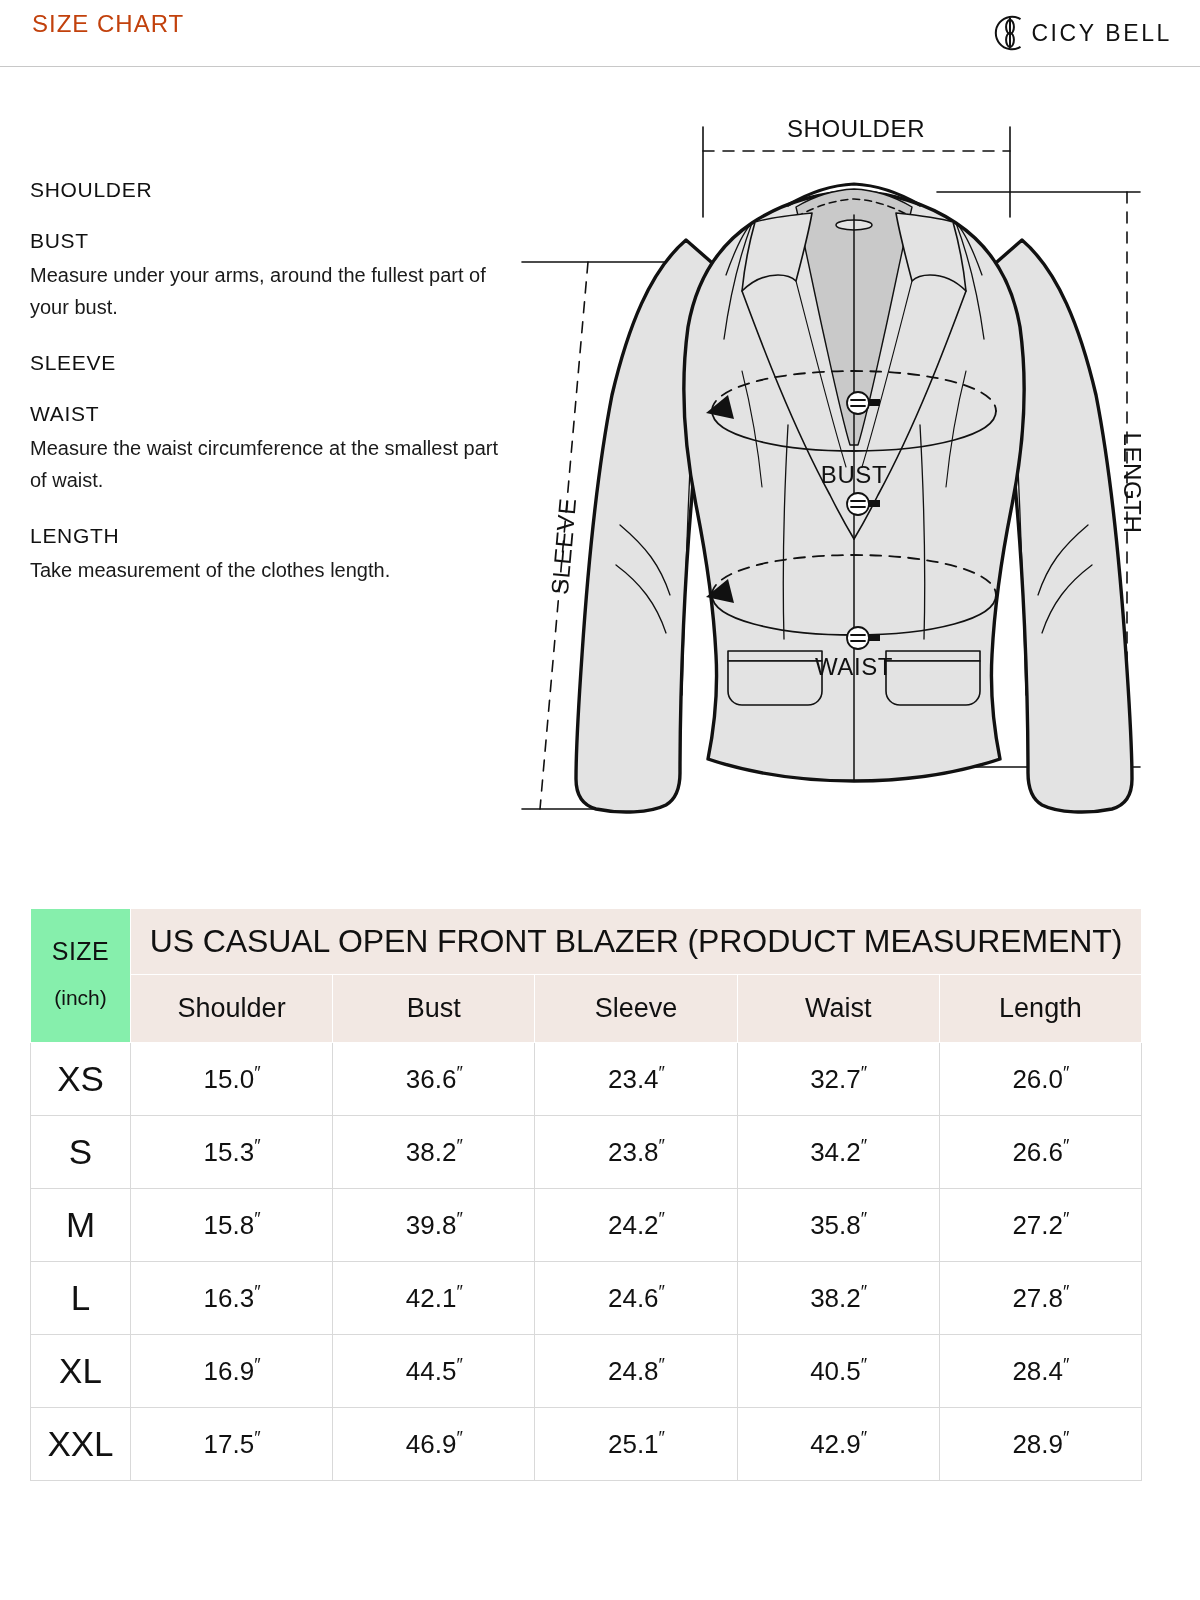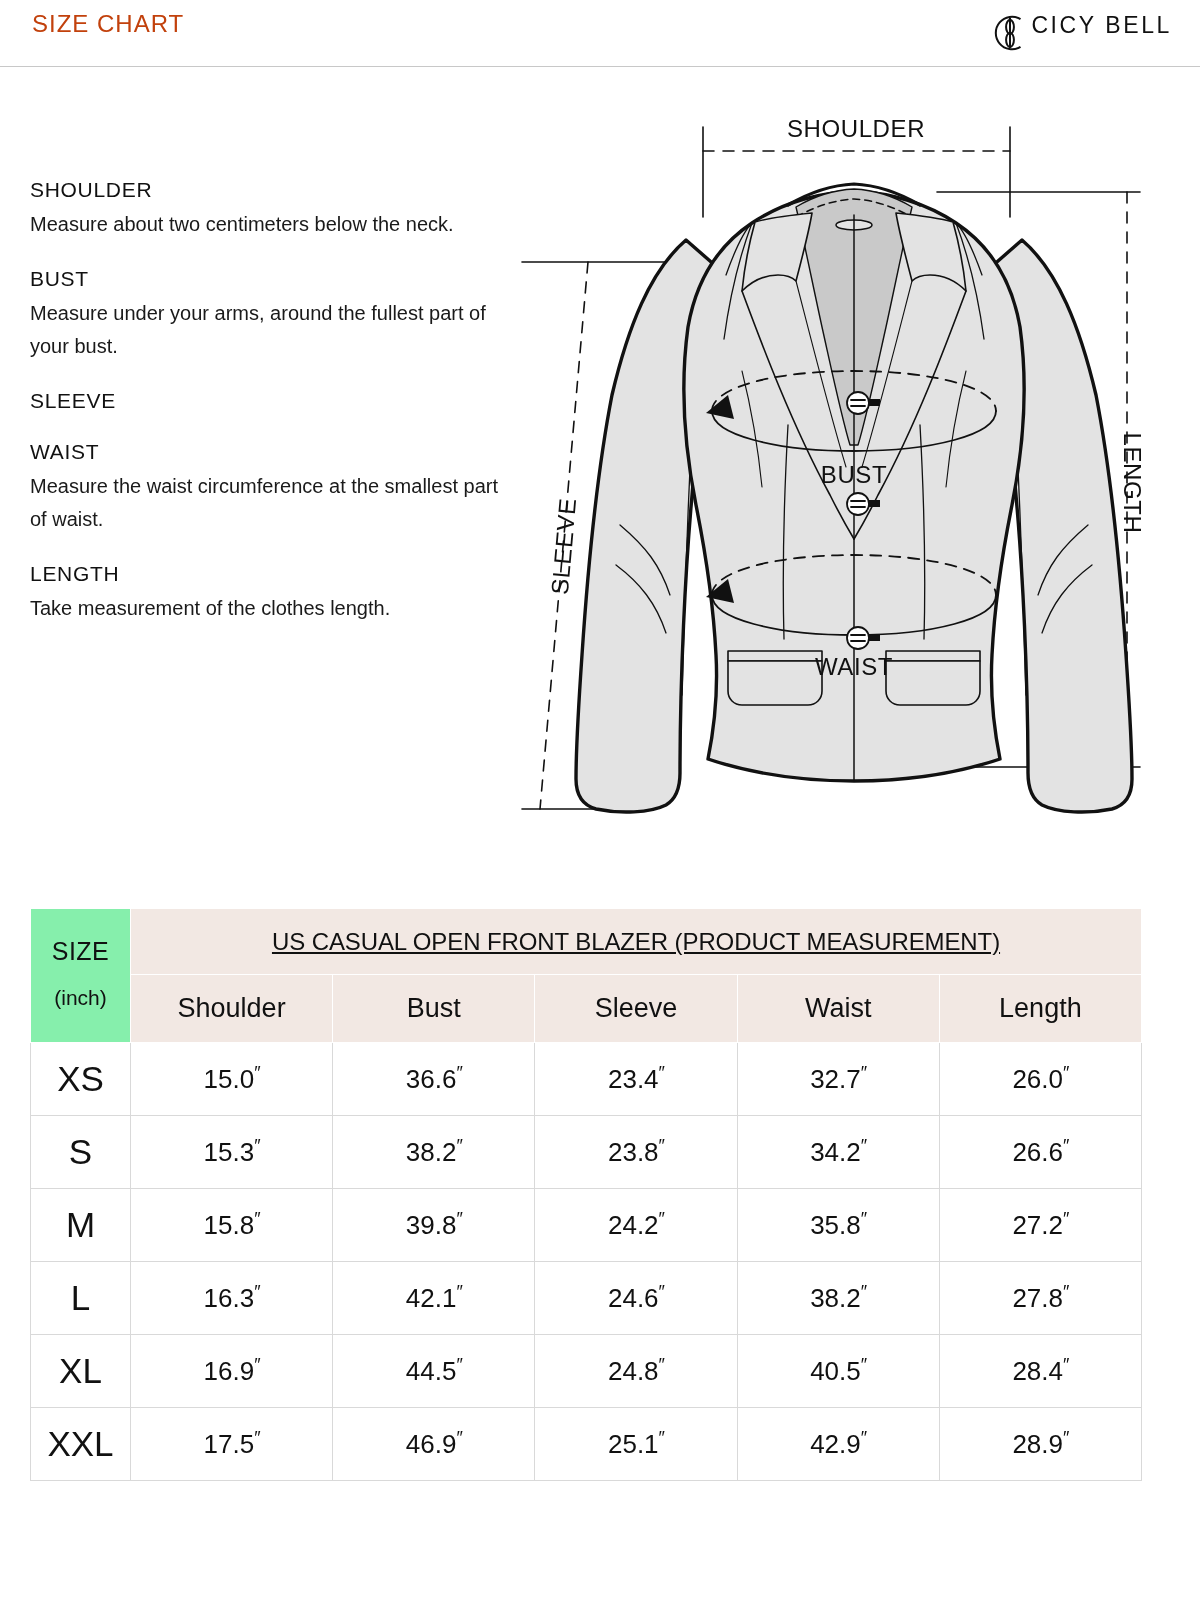--- a/index.html
+++ b/index.html
@@ -17,21 +17,21 @@
     width: 1200px; height: 67px;
     border-bottom: 1px solid #c8c8c8;
   }
   .page-title {
     position: absolute; left: 32px; top: 10px;
     font-size: 24px; font-weight: 400; letter-spacing: 1px;
     color: #c2410c;
   }
   .brand {
     position: absolute; right: 28px; top: 12px;
-    display: flex; align-items: flex-start; gap: 0;
+    display: flex; align-items: center; gap: 0;
   }
   .brand-mark { width: 42px; height: 42px; display:block; }
   .brand-name {
     font-size: 23px; letter-spacing: 2.6px; color: #111; font-weight: 400;
   }
 
   
   .desc-col {
     position: absolute; left: 30px; top: 178px; width: 470px;
   }
@@ -68,23 +68,22 @@
   }
   .hdr-size {
     background: #86efac;
     border: 1px solid #ffffff;
     width: 100px;
     padding: 6px 0 10px;
   }
   .hdr-size .t1 { font-size: 25px; letter-spacing: 0.5px; display:block; }
   .hdr-size .t2 { font-size: 21px; display:block; margin-top: 20px; }
   .hdr-title {
-    font-size: 24px; letter-spacing: -0.1px; height: 66px;
+    font-size: 32px; letter-spacing: -0.1px; height: 66px;
     padding: 0 18px;
-    text-decoration: underline;
   }
   .hdr-sub { font-size: 27px; height: 68px; }
   .dcell {
     border: 1px solid #d9d9d9;
     height: 73px;
     font-size: 26px;
   }
   .dcell.sz { font-size: 35px; }
   .inch { font-size: 18px; vertical-align: 9px; letter-spacing:-1px; }
 </style>
@@ -102,21 +101,20 @@
         <line x1="22" y1="6.2" x2="22" y2="37.6" stroke="#111" stroke-width="2.1"></line>
       </svg>
     </span>
     <span class="brand-name">CICY BELL</span>
   </div>
 </div>
 
 <div class="desc-col">
   <div class="desc-block">
     <div class="desc-term">SHOULDER</div>
-    <div class="desc-text">Measure about two centimeters below the neck.</div>
   </div>
   <div class="desc-block">
     <div class="desc-term">BUST</div>
     <div class="desc-text">Measure under your arms, around the fullest part of your bust.</div>
   </div>
   <div class="desc-block">
     <div class="desc-term">SLEEVE</div>
   </div>
   <div class="desc-block">
     <div class="desc-term">WAIST</div>

